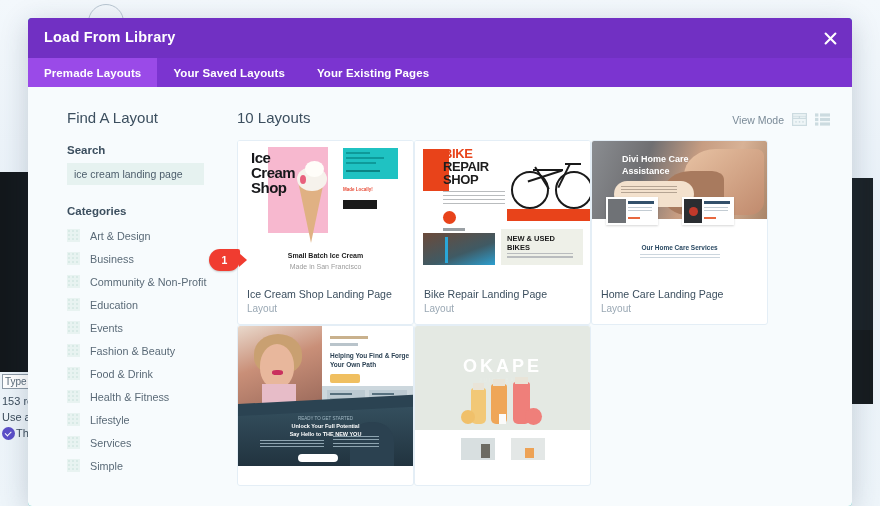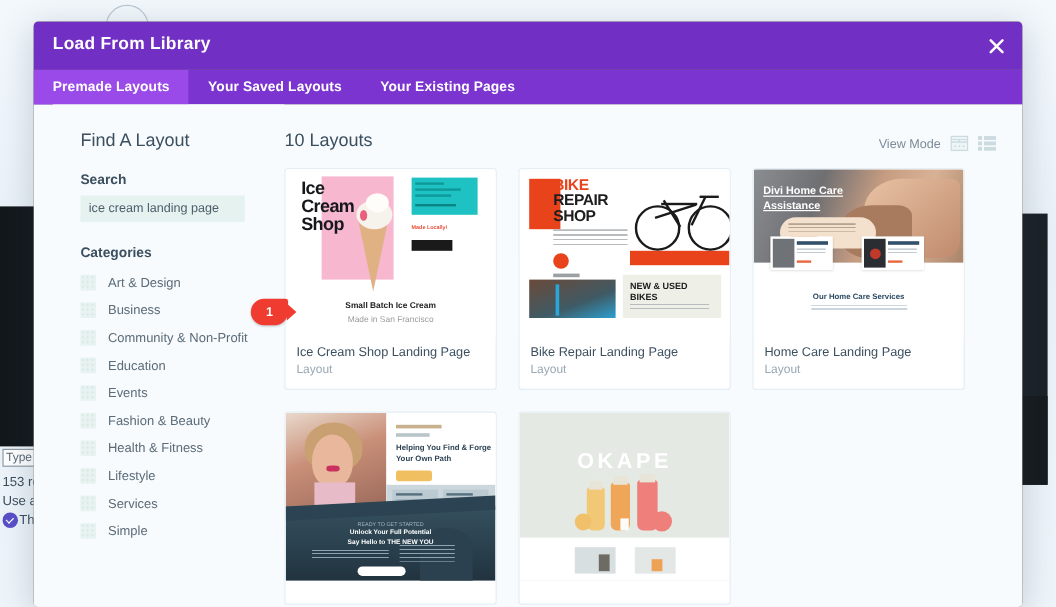--- a/index.html
+++ b/index.html
@@ -21,21 +21,21 @@
   #bg-circle{position:absolute;left:88px;top:4px;width:34px;height:34px;border:1px solid #b9c6d2;border-radius:50%;background:transparent;}
   #bg-left-text{position:absolute;left:2px;top:374px;width:92px;color:#3c4d5c;font-size:11px;line-height:16px;}
   #bg-left-text .inputbox{display:inline-block;border:1px solid #8d9aa6;background:#fff;padding:0px 2px;font-size:10px;color:#5a6b79;width:72px;height:13px;line-height:13px;overflow:hidden;white-space:nowrap;}
   #bg-left-text .ln{white-space:nowrap;overflow:hidden;}
   #bg-check{display:inline-block;width:13px;height:13px;border-radius:50%;background:#5b4fc8;position:relative;vertical-align:-3px;margin-right:1px;}
   #bg-check:after{content:"";position:absolute;left:3px;top:4px;width:5px;height:2.5px;border-left:1.6px solid #fff;border-bottom:1.6px solid #fff;transform:rotate(-45deg);}
 
   
   #modal{
     position:absolute;left:28px;top:18px;width:824px;height:488px;
-    background:#737373;border-radius:4px;overflow:hidden;
+    background:#14b8a6;border-radius:4px;overflow:hidden;
     box-shadow:0 6px 28px rgba(40,60,80,.22);
   }
   #modal-header{height:40px;background:#7130c3;position:relative;}
   #modal-title{position:absolute;left:16px;top:11px;color:#fff;font-size:14.5px;font-weight:bold;letter-spacing:.2px;}
   #close-btn{position:absolute;right:10px;top:8px;width:24px;height:24px;display:flex;align-items:center;justify-content:center;cursor:pointer;}
   #close-btn svg{display:block;}
 
   #tabbar{height:29px;background:#7b34d0;display:flex;align-items:stretch;}
   .tab{display:flex;align-items:center;padding:0 16px;color:#fff;font-size:11.5px;font-weight:bold;cursor:pointer;letter-spacing:.1px;}
   .tab.active{background:#9a4ae8;}
@@ -58,21 +58,21 @@
   .cat-label{font-size:10.8px;color:#5b6b78;white-space:nowrap;}
 
   
   #content{flex:1;padding:22px 22px 0 0;box-sizing:border-box;position:relative;}
   #content-head{display:flex;align-items:flex-start;justify-content:space-between;margin-bottom:14px;}
   #layouts-count{font-size:15px;color:#3c4f5f;}
   #viewmode-wrap{display:flex;align-items:center;gap:8px;padding-top:4px;}
   #viewmode-label{font-size:10.5px;color:#7b8b98;}
   .vm-icon{width:15px;height:13px;display:block;cursor:pointer;}
 
-  #cards{display:flex;gap:18px;flex-wrap:wrap;}
+  #cards{display:flex;flex-wrap:wrap;}
   .card{width:175px;background:#fff;border:1px solid #e4eef6;border-radius:3px;overflow:hidden;flex:none;}
   .card-thumb{width:175px;height:140px;overflow:hidden;position:relative;background:#fff;}
   .card-meta{padding:7px 9px 10px 9px;}
   .card-title{font-size:10.6px;color:#3c4f5f;line-height:13px;}
   .card-sub{font-size:10px;color:#9aa8b4;margin-top:2px;}
 
   
   #badge{
     position:absolute;left:-28px;top:162px;width:31px;height:22px;
     background:#f03c30;border-radius:11px 2px 11px 11px;
@@ -109,21 +109,21 @@
   .t2-wheel{border:2.4px solid #1a1a1a;border-radius:50%;}
   .t2-frame{background:#1a1a1a;}
   .t2-img{left:8px;top:92px;width:72px;height:32px;background:linear-gradient(160deg,#6b4a3a,#3f5a64 60%,#2c9fd0);}
   .t2-box{left:86px;top:88px;width:82px;height:36px;background:#eef0e8;}
   .t2-boxt{left:92px;top:93px;font:bold 7.5px/9px "Liberation Sans",sans-serif;color:#1a1a1a;}
   .t2-boxp{left:92px;top:112px;width:66px;height:7px;
     background:repeating-linear-gradient(180deg,#b9bcbe 0 1.2px,transparent 1.2px 3.5px);}
 
   .t3-photo{left:0;top:0;width:175px;height:78px;
     background:linear-gradient(110deg,#8a8d91 0%,#6f6f72 30%,#c79d82 55%,#d8b296 75%,#a98468 100%);}
-  .t3-h{left:8px;top:12px;font:bold 9px/12px "Liberation Sans",sans-serif;color:#fff;text-decoration:underline;}
+  .t3-h{left:30px;top:12px;font:bold 9px/12px "Liberation Sans",sans-serif;color:#fff;}
   .t3-card{left:22px;top:40px;width:80px;height:26px;background:#f3e1cd;border-radius:13px;}
   .t3-cardp{left:29px;top:45px;width:56px;height:7px;
     background:repeating-linear-gradient(180deg,#b5a493 0 1.1px,transparent 1.1px 3.2px);}
   .t3-cardb{left:29px;top:56px;width:26px;height:6px;background:#e8683f;border-radius:3px;}
   .t3-mini{background:#fff;box-shadow:0 1px 2px rgba(0,0,0,.16);}
   .t3-white{left:0;top:78px;width:175px;height:62px;background:#fff;}
   .t3-svc{left:0;right:0;top:102px;text-align:center;font:bold 6.5px/9px "Liberation Sans",sans-serif;color:#2b4a63;}
   .t3-svcp{left:48px;top:113px;width:80px;height:5px;
     background:repeating-linear-gradient(180deg,#ccd6de 0 1px,transparent 1px 3px);}
 
@@ -228,20 +228,24 @@
           <span class="cat-box"></span>
           <span class="cat-label">Education</span>
         </div>
         <div class="cat-row">
           <span class="cat-box"></span>
           <span class="cat-label">Events</span>
         </div>
         <div class="cat-row">
           <span class="cat-box"></span>
           <span class="cat-label">Fashion &amp; Beauty</span>
+        </div>
+        <div class="cat-row">
+          <span class="cat-box"></span>
+          <span class="cat-label">Food &amp; Drink</span>
         </div>
         <div class="cat-row">
           <span class="cat-box"></span>
           <span class="cat-label">Health &amp; Fitness</span>
         </div>
         <div class="cat-row">
           <span class="cat-box"></span>
           <span class="cat-label">Lifestyle</span>
         </div>
         <div class="cat-row">

